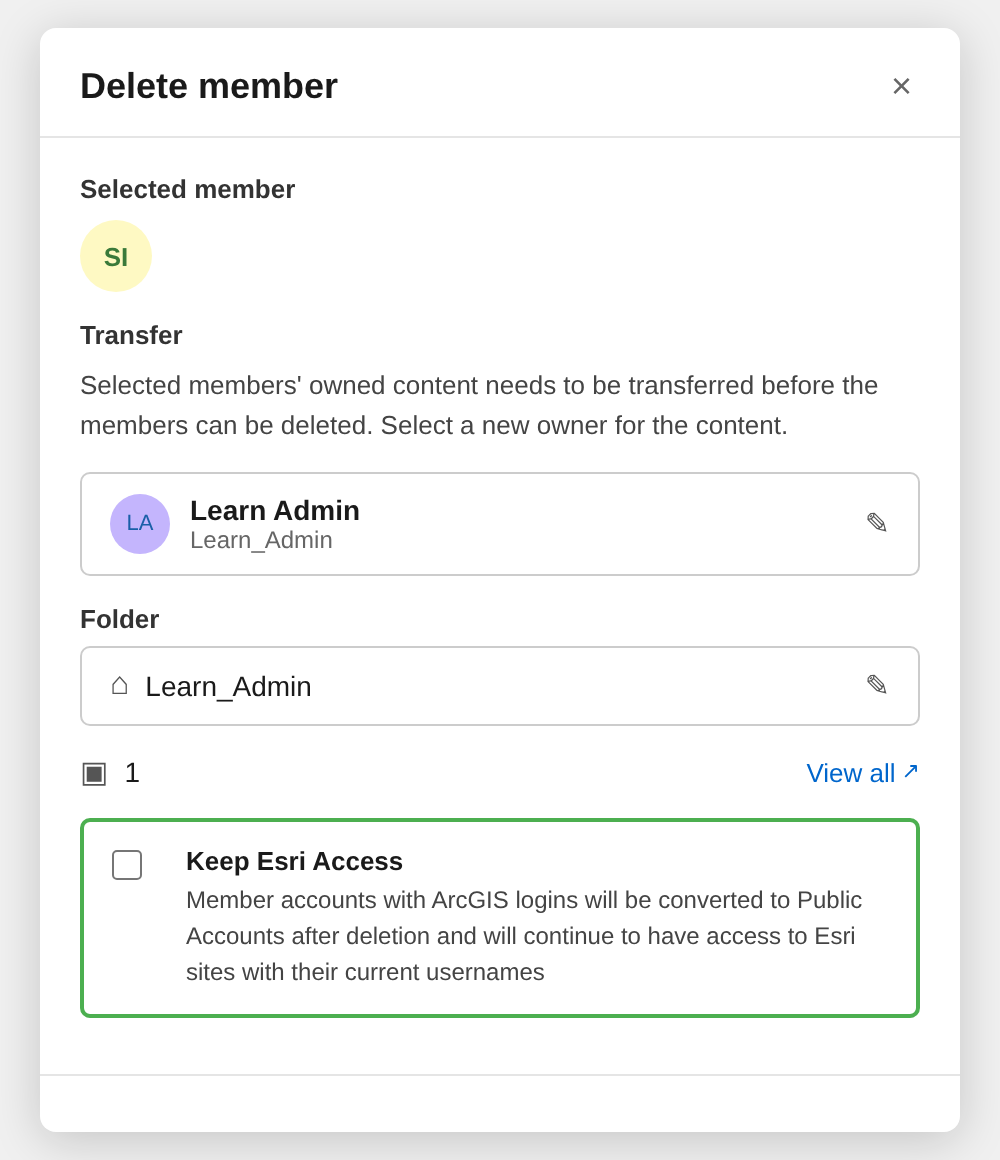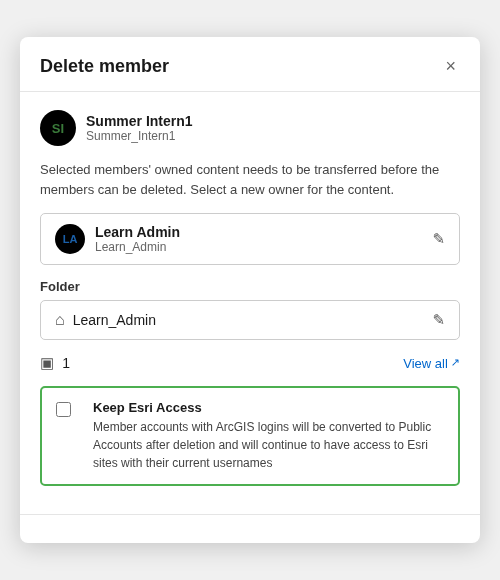--- a/index.html
+++ b/index.html
@@ -52,21 +52,21 @@
     }
     .member-row {
       display: flex;
       align-items: center;
       margin-bottom: 14px;
     }
     .avatar {
       width: 36px;
       height: 36px;
       border-radius: 50%;
-      background: #000000;
+      background: #fef9c3;
       display: flex;
       align-items: center;
       justify-content: center;
       font-size: 13px;
       font-weight: 600;
       color: #3a7a3a;
       flex-shrink: 0;
       margin-right: 10px;
     }
     .member-info .member-name {
@@ -103,26 +103,26 @@
       margin-bottom: 14px;
     }
     .owner-left {
       display: flex;
       align-items: center;
     }
     .owner-avatar {
       width: 30px;
       height: 30px;
       border-radius: 50%;
-      background: #000000;
+      background: #c4b5fd;
       display: flex;
       align-items: center;
       justify-content: center;
       font-size: 11px;
-      font-weight: 700;
+      font-weight: 400;
       color: #1a5fa8;
       margin-right: 10px;
       flex-shrink: 0;
     }
     .owner-info .owner-name {
       font-size: 14px;
       font-weight: 600;
       color: #1a1a1a;
     }
     .owner-info .owner-username {
@@ -222,29 +222,27 @@
 <body>
 
 <div class="modal">
   <div class="modal-header">
     <span class="modal-title">Delete member</span>
     <button class="close-btn">×</button>
   </div>
 
   <div class="modal-body">
 
+    <div class="section-label">Selected member</div>
     <div class="member-row">
       <div class="avatar">SI</div>
-      <div class="member-info">
-        <div class="member-name">Summer Intern1</div>
-        <div class="member-username">Summer_Intern1</div>
-      </div>
     </div>
 
     <div class="transfer-section">
+      <div class="section-label">Transfer</div>
       <div class="transfer-desc">Selected members' owned content needs to be transferred before the members can be deleted. Select a new owner for the content.</div>
     </div>
 
     <div class="owner-box">
       <div class="owner-left">
         <div class="owner-avatar">LA</div>
         <div class="owner-info">
           <div class="owner-name">Learn Admin</div>
           <div class="owner-username">Learn_Admin</div>
         </div>

